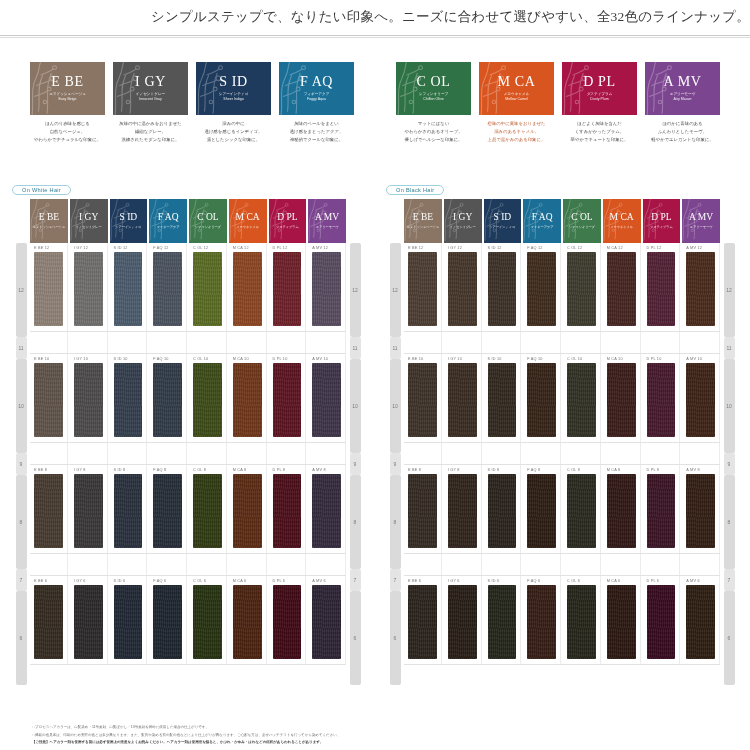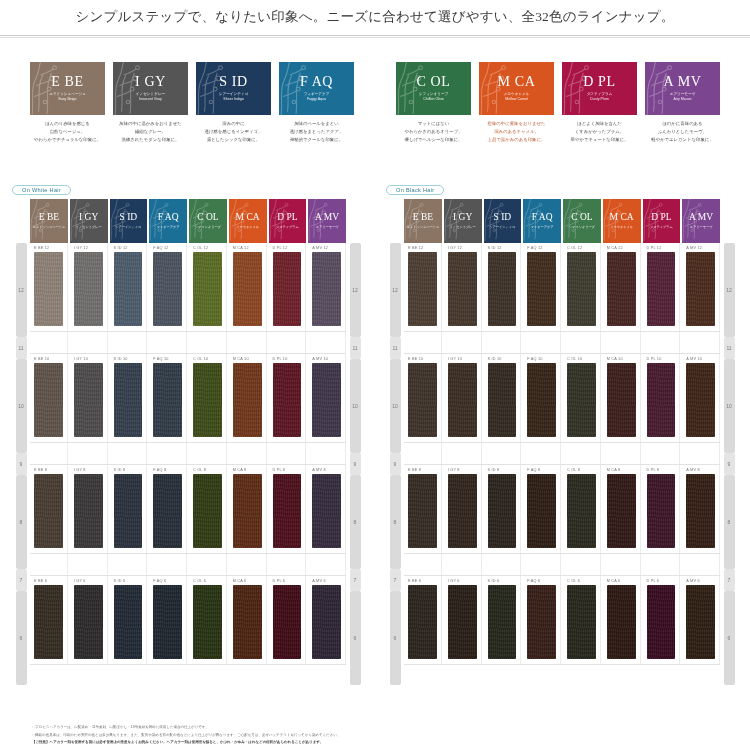--- a/index.html
+++ b/index.html
@@ -8,21 +8,21 @@
     background: #ffffff;
     font-family: "Liberation Sans", sans-serif;
     overflow: hidden;
   }
   .page { position: relative; width: 750px; height: 750px; }
 
   
   .header { padding: 8px 0 0 0; text-align: center; }
   .header-tagline {
     font-size: 13.5px; color: #3a3a3a; letter-spacing: .2px;
-    white-space: nowrap; font-family: "Liberation Serif", serif;
+    white-space: nowrap; font-family: "Liberation Serif", serif; text-align: right;
   }
   .header-rule { margin-top: 9px; border-top: 1px solid #c9c9c9; }
   .header-rule2 { margin-top: 1px; border-top: 1px solid #dcdcdc; }
 
   
   .cards-zone {
     position: absolute; top: 62px; left: 0; width: 750px;
     display: flex; justify-content: center; gap: 42px;
   }
   .card-group { display: flex; gap: 8px; }

